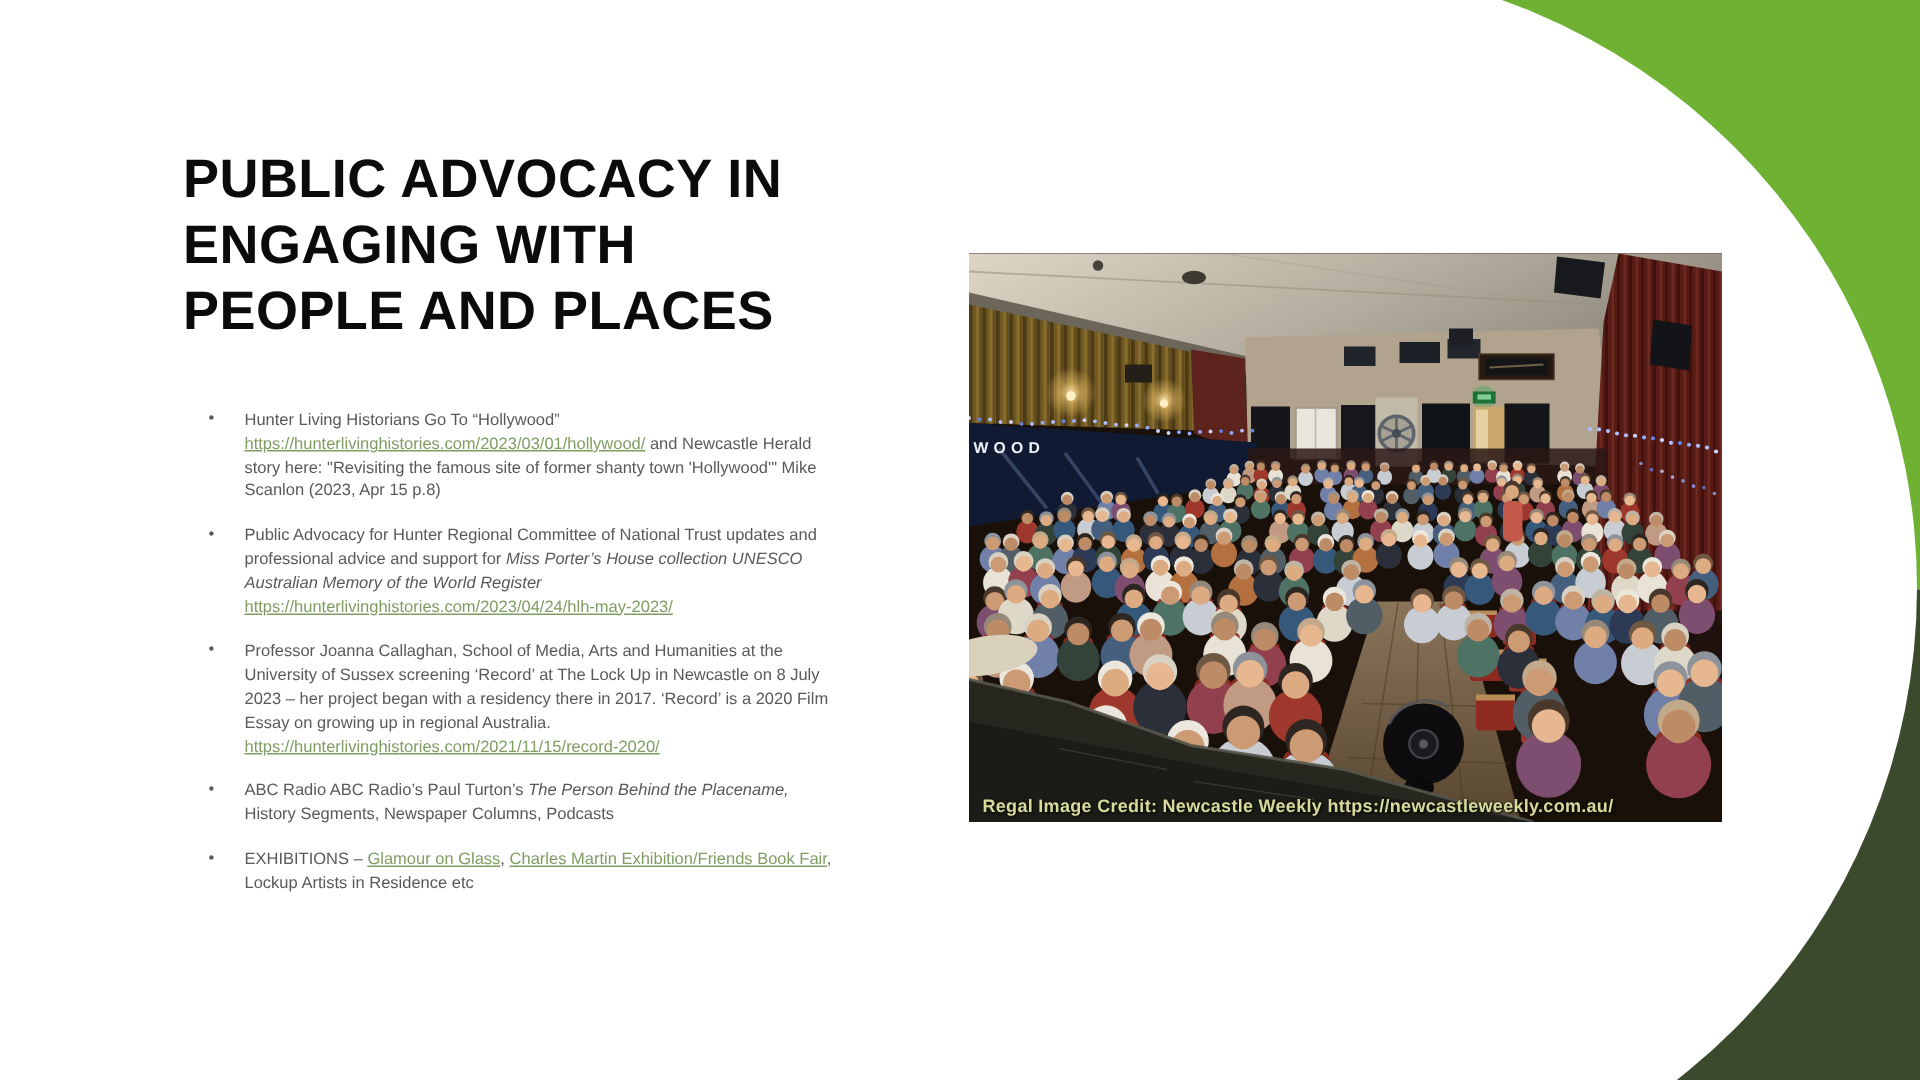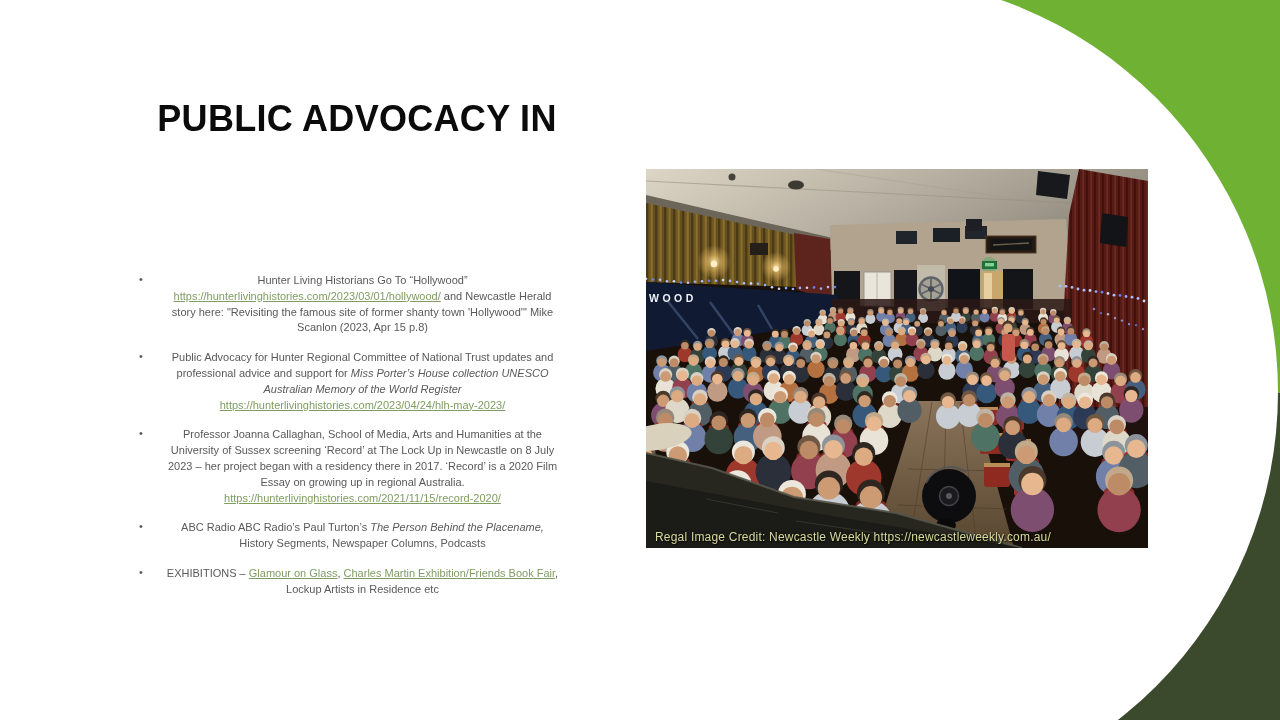--- a/index.html
+++ b/index.html
@@ -1,18 +1,18 @@
 <!DOCTYPE html>
 <html style="--light-green: #6FB133; --dark-green: #3B4A2D; --link-green: #7F9D62; --body-text: #595959; --title-text: #0B0B0B; --caption-khaki: #D6DA9D;"><head>
 <meta charset="utf-8">
 <style>
   html,body{margin:0;padding:0;background:#777;}
   .slide{
     position:relative;width:1280px;height:720px;background:#ffffff;
-    overflow:hidden;font-family:"Liberation Sans",sans-serif;text-align:center;
+    overflow:hidden;font-family:"Liberation Sans",sans-serif;
   }
   .bg{position:absolute;left:0;top:0;width:1280px;height:720px;}
   .title{
     position:absolute;left:122px;top:97px;width:470px;
     color:var(--title-text,#0b0b0b);font-weight:700;font-size:36px;
     line-height:44px;letter-spacing:.3px;
   }
   .bullets{
     position:absolute;left:122px;top:257px;width:424px;margin:16px;padding:0;
     list-style:none;color:var(--body-text,#595959);
@@ -25,41 +25,43 @@
   }
   .seg-italic{font-style:italic;}
   a.seg-link{color:var(--link-green,#7f9d62);text-decoration:underline;cursor:pointer;}
   .photo{
     position:absolute;left:646px;top:169px;width:502px;height:379px;
     background:#17100a;
   }
   .photo svg{position:absolute;left:0;top:0;display:block;}
   .photo-caption{
     position:absolute;left:9px;bottom:4px;white-space:nowrap;
-    font-size:12px;font-weight:400;letter-spacing:.2px;
+    font-size:12px;font-weight:700;letter-spacing:.2px;
     color:var(--caption-khaki,#d6da9d);
     text-shadow:1px 1px 1px rgba(12,12,4,.9),0 0 2px rgba(12,12,4,.5);
   }
 </style>
 </head>
 <body>
 
 <div class="slide">
 
   <svg class="bg" viewBox="0 0 1280 720">
     <rect x="935" y="0" width="345" height="393" style="fill:var(--light-green,#6FB133)"></rect>
     <rect x="935" y="393" width="345" height="327" style="fill:var(--dark-green,#3B4A2D)"></rect>
     <circle cx="862" cy="392" r="416" fill="#ffffff"></circle>
   </svg>
 
   <div class="title">
 
       <div class="title-line">PUBLIC ADVOCACY IN</div>
 
-
+      <div class="title-line">ENGAGING WITH</div>
+
+      <div class="title-line">PEOPLE AND PLACES</div>
     </div>
 
   <ul class="bullets">
 
       <li class="bullet-item">
         <span class="bullet-text"><span class="seg-plain">Hunter Living Historians Go To “Hollywood” </span><a class="seg-link" href="#">https://hunterlivinghistories.com/2023/03/01/hollywood/</a><span class="seg-plain"> and Newcastle Herald story here: "Revisiting the famous site of former shanty town 'Hollywood'" Mike Scanlon (2023, Apr 15 p.8)</span></span>
       </li>
 
       <li class="bullet-item">
         <span class="bullet-text"><span class="seg-plain">Public Advocacy for Hunter Regional Committee of National Trust updates and professional advice and support for </span><span class="seg-italic">Miss Porter’s House collection UNESCO Australian Memory of the World Register</span><br><a class="seg-link" href="#">https://hunterlivinghistories.com/2023/04/24/hlh-may-2023/</a></span>

